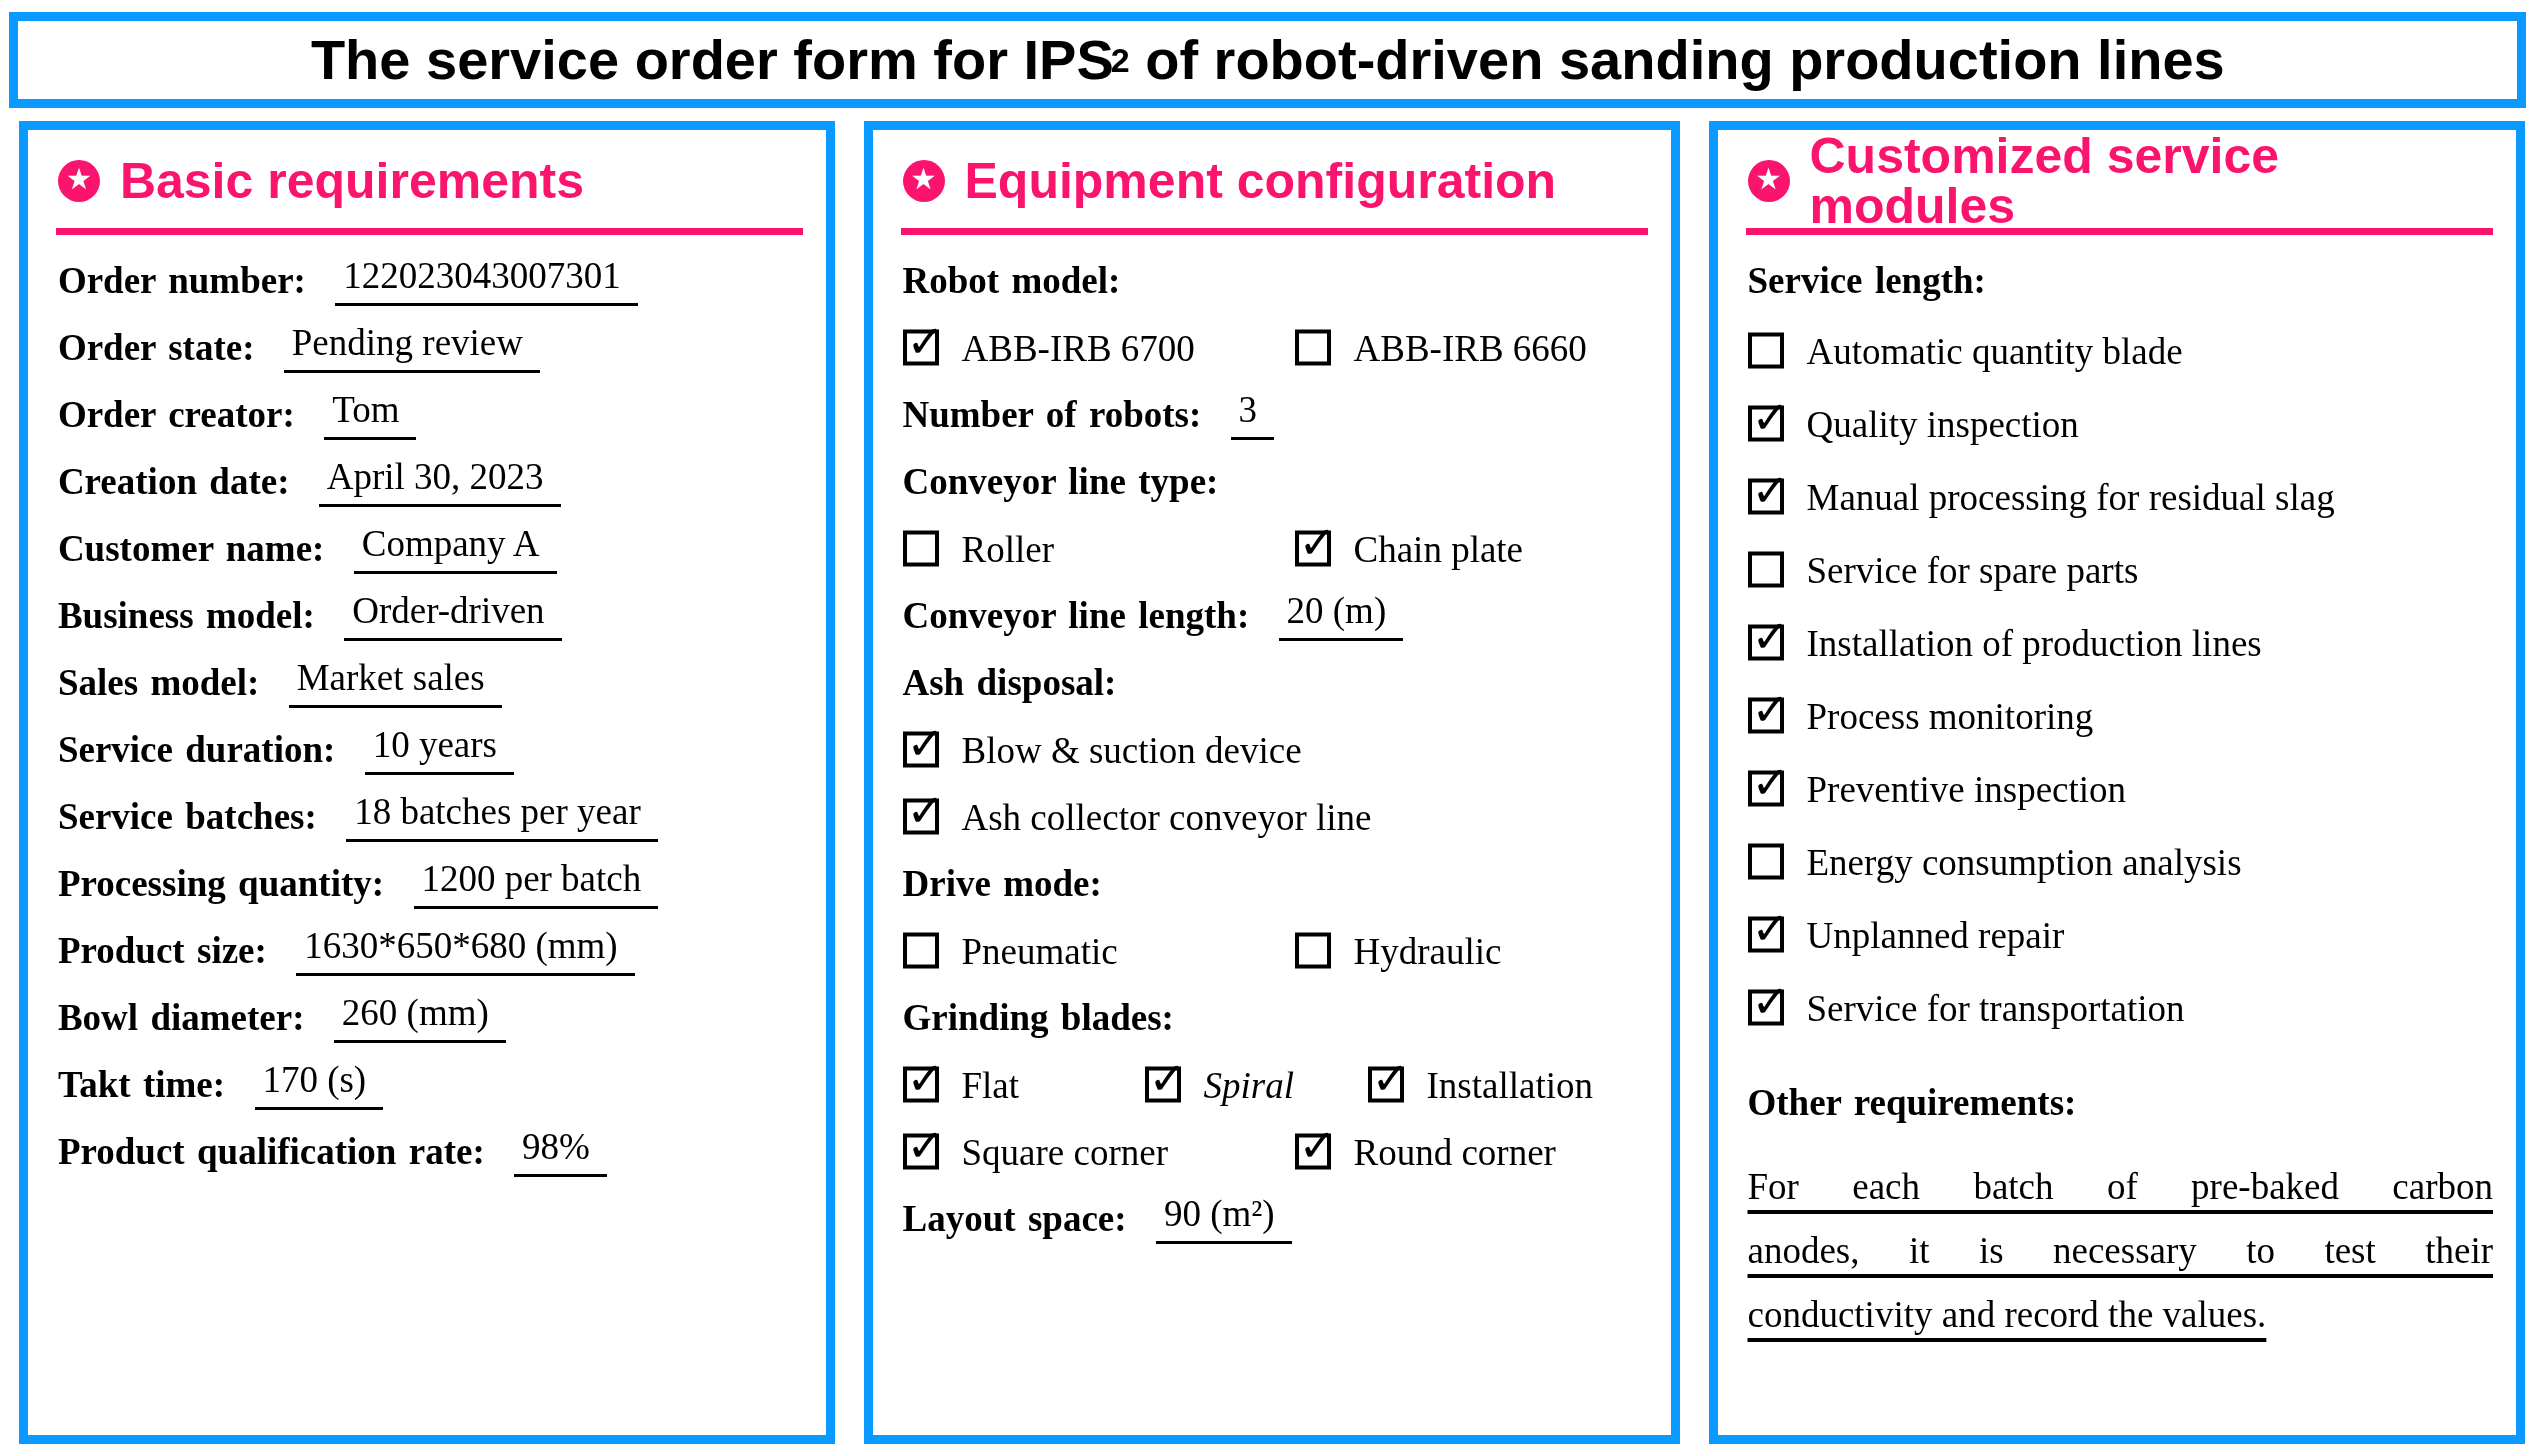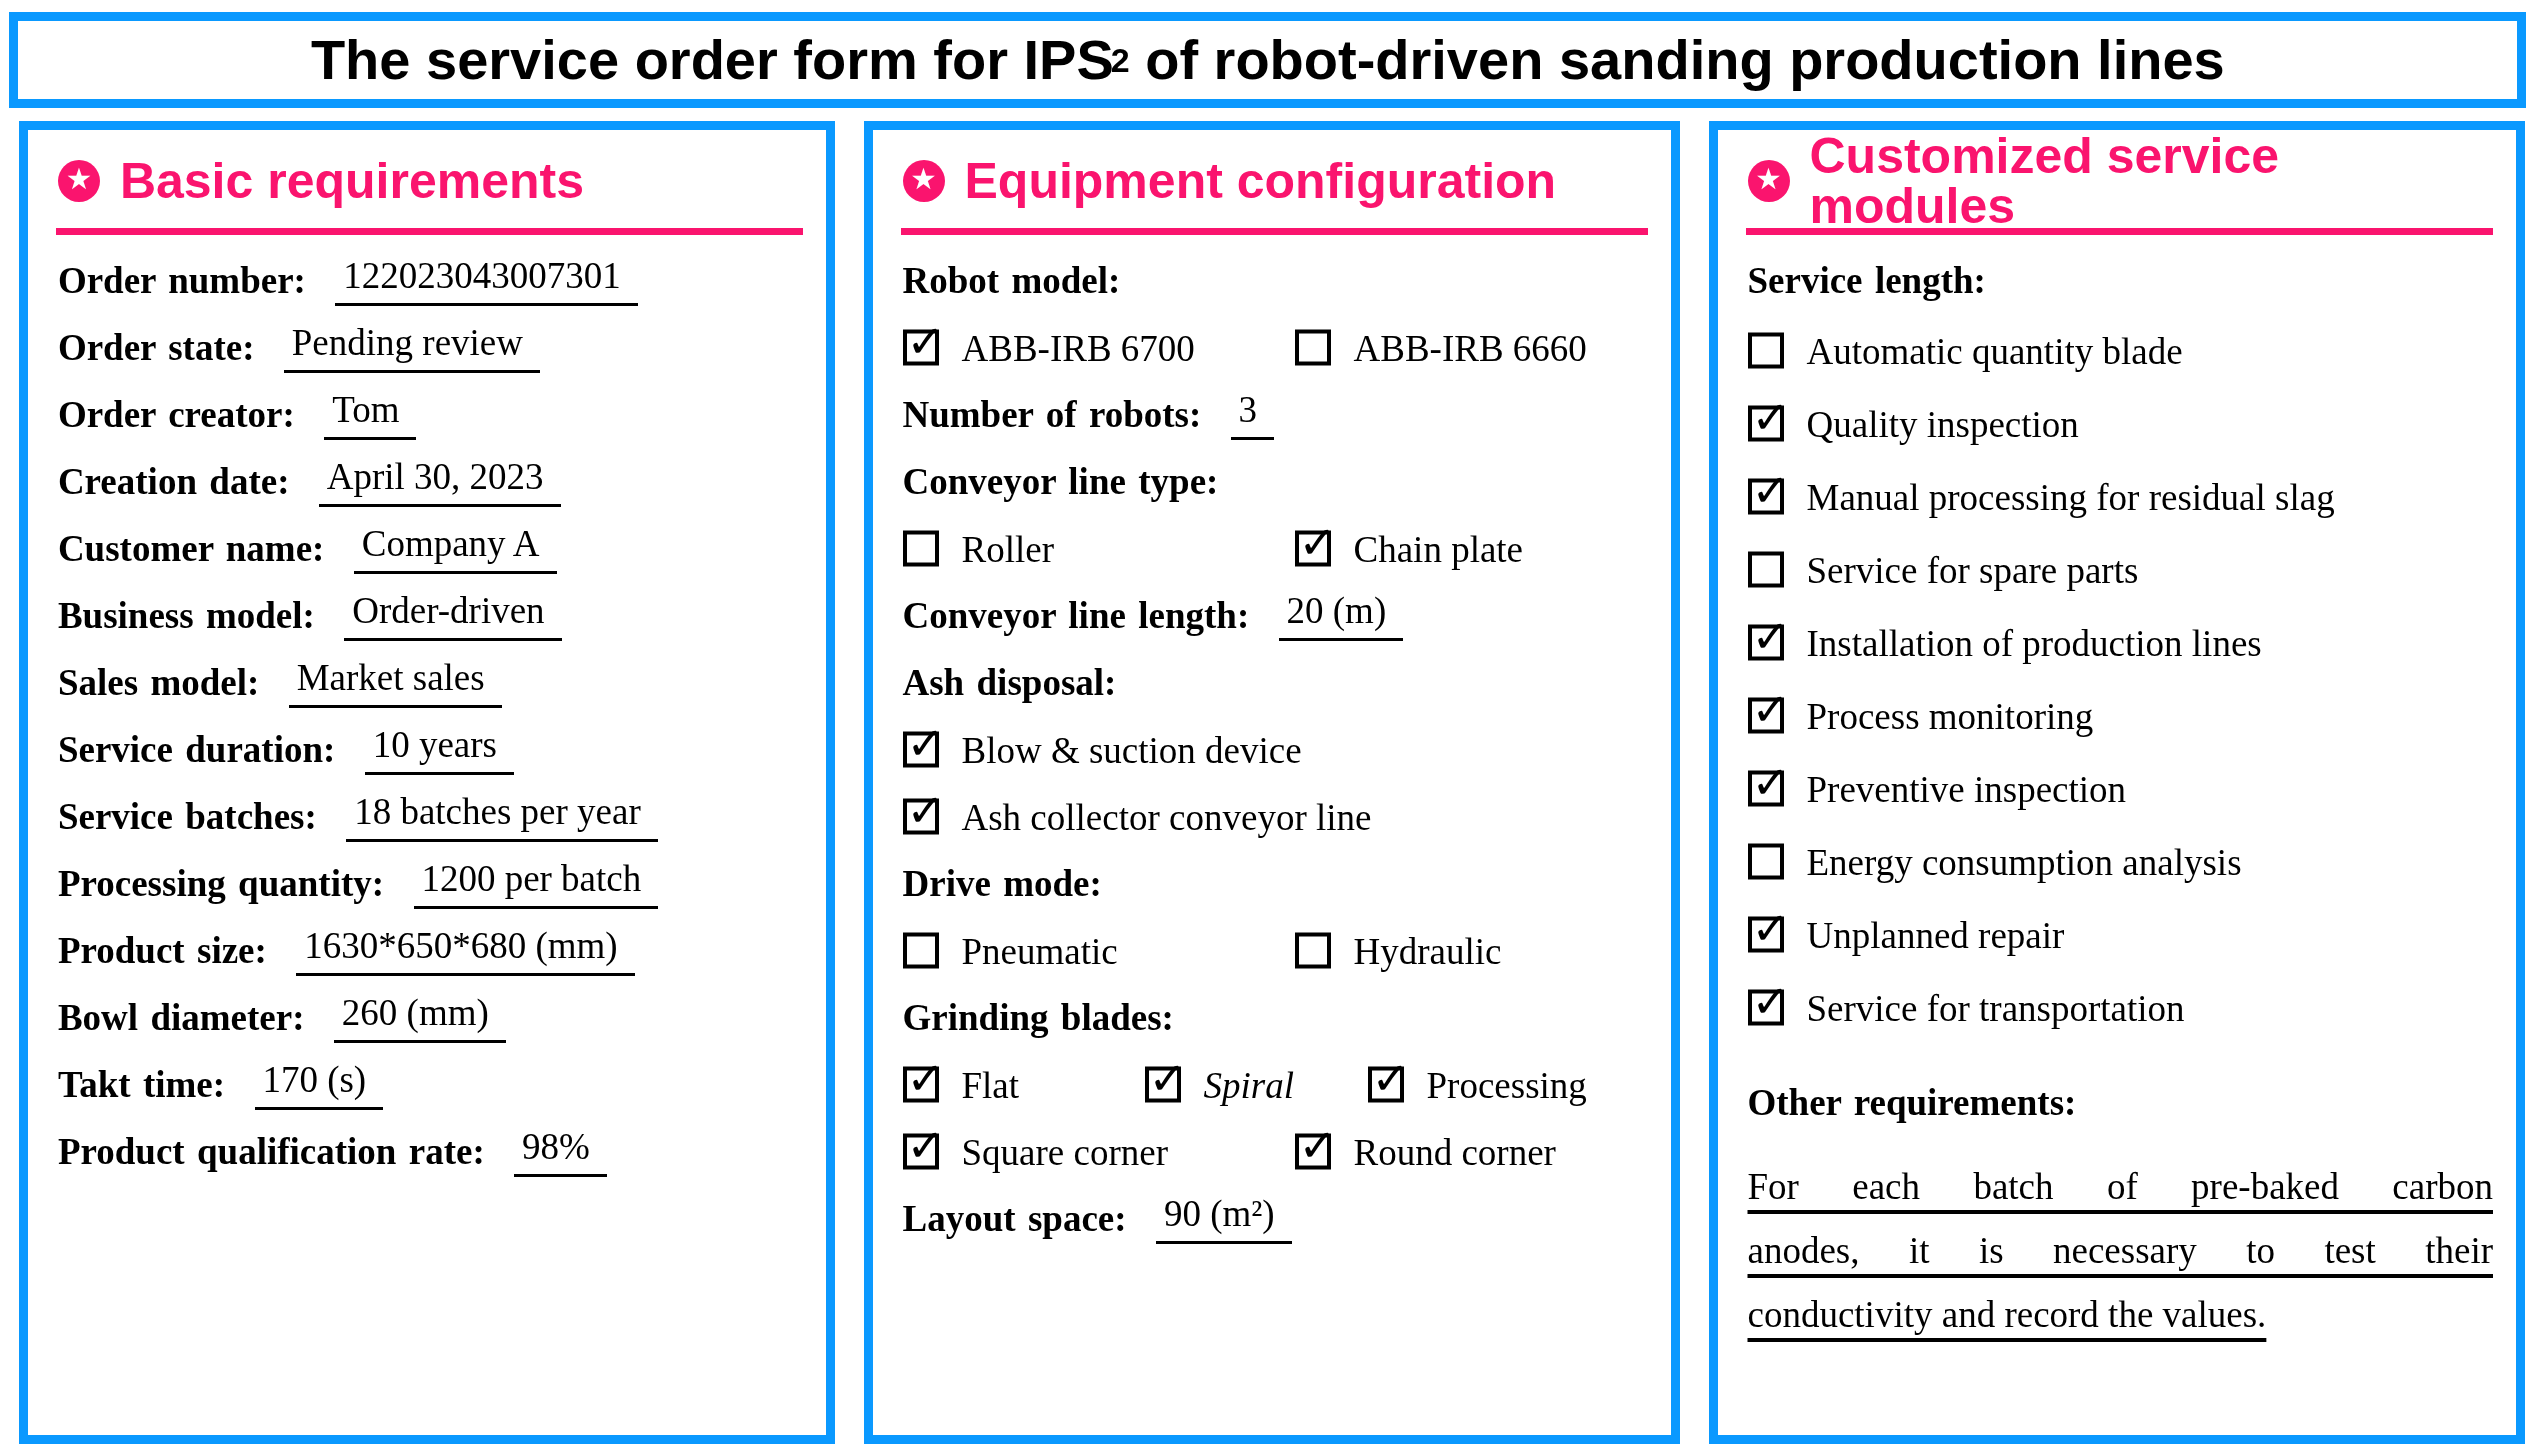--- a/index.html
+++ b/index.html
@@ -284,21 +284,21 @@
       <span class="ci pos290">
         <span class="cb checked">
             <span class="tick"></span>
           </span>
         <span class="cl">Spiral</span>
       </span>
       <span class="ci pos600">
         <span class="cb checked">
             <span class="tick"></span>
           </span>
-        <span class="cl">Processing</span>
+        <span class="cl">Installation</span>
       </span>
     </div>
 
     <div class="row crow">
       <span class="ci pos0">
         <span class="cb checked">
             <span class="tick"></span>
           </span>
         <span class="cl">Square corner</span>
       </span>

